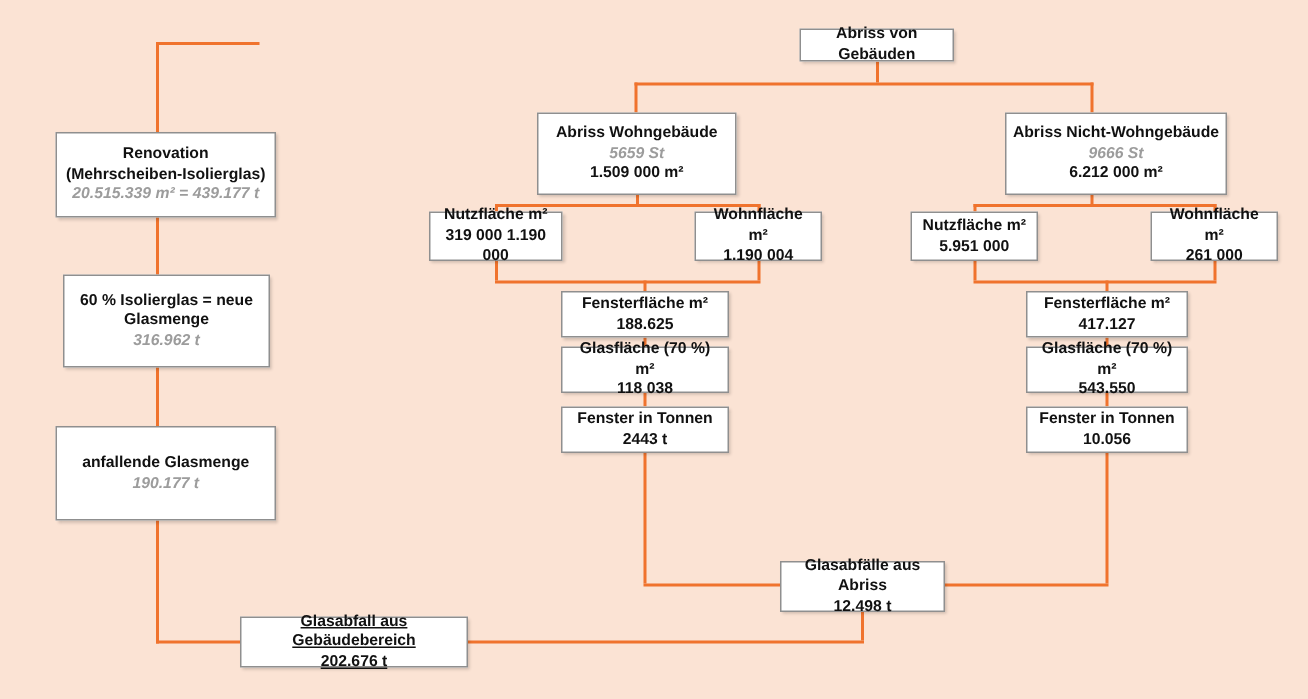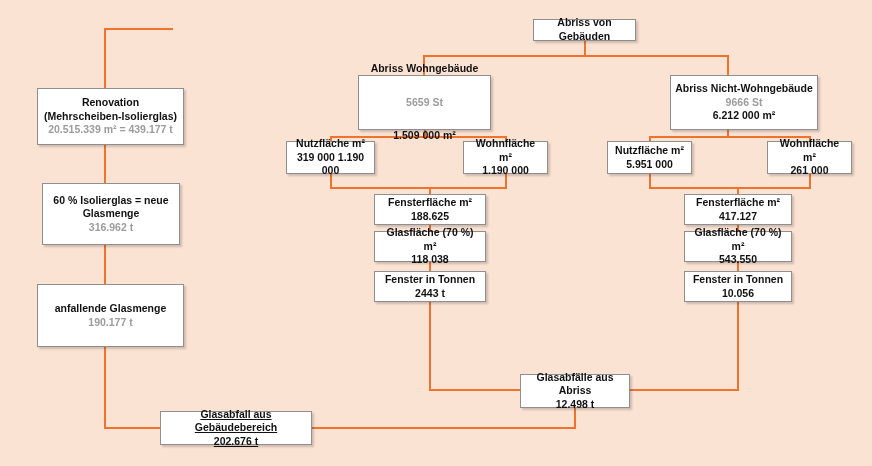--- a/index.html
+++ b/index.html
@@ -29,20 +29,21 @@
     font-weight: bold;
     font-size: 10.5px;
     line-height: 1.3;
     color: #111111;
     z-index: 2;
     padding: 2px 4px;
     box-shadow: 1.5px 1.5px 2px rgba(0,0,0,0.18);
   }
   .muted {
     color: #9c9c9c;
+    font-style: italic;
   }
 </style>
 </head>
 <body>
 
 <div id="canvas">
 
   <div class="line" style="left:104px; top:28px; width:69px; height:2px;"></div>
   <div class="line" style="left:104px; top:28px; width:2px; height:401px;"></div>
 
@@ -91,32 +92,32 @@
   </div>
   <div class="box" style="left:42px; top:183px; width:138px; height:62px;">
     <span>60 % Isolierglas = neue Glasmenge</span>
     <span class="muted">316.962 t</span>
   </div>
   <div class="box" style="left:37px; top:284px; width:147px; height:63px;">
     <span>anfallende Glasmenge</span>
     <span class="muted">190.177 t</span>
   </div>
 
-  <div class="box" style="left:358px; top:75px; width:133px; height:55px;gap:20px;">
+  <div class="box" style="left:358px; top:75px; width:133px; height:55px;">
     <span>Abriss Wohngebäude</span>
     <span class="muted">5659 St</span>
     <span>1.509 000 m²</span>
   </div>
   <div class="box" style="left:286px; top:141px; width:89px; height:33px;">
     <span>Nutzfläche m²</span>
     <span>319 000 1.190 000</span>
   </div>
   <div class="box" style="left:463px; top:141px; width:85px; height:33px;">
     <span>Wohnfläche m²</span>
-    <span>1.190 000</span>
+    <span>1.190 004</span>
   </div>
   <div class="box" style="left:374px; top:194px; width:112px; height:31px;">
     <span>Fensterfläche m²</span>
     <span>188.625</span>
   </div>
   <div class="box" style="left:374px; top:231px; width:112px; height:31px;">
     <span>Glasfläche (70 %) m²</span>
     <span>118 038</span>
   </div>
   <div class="box" style="left:374px; top:271px; width:112px; height:31px;">

